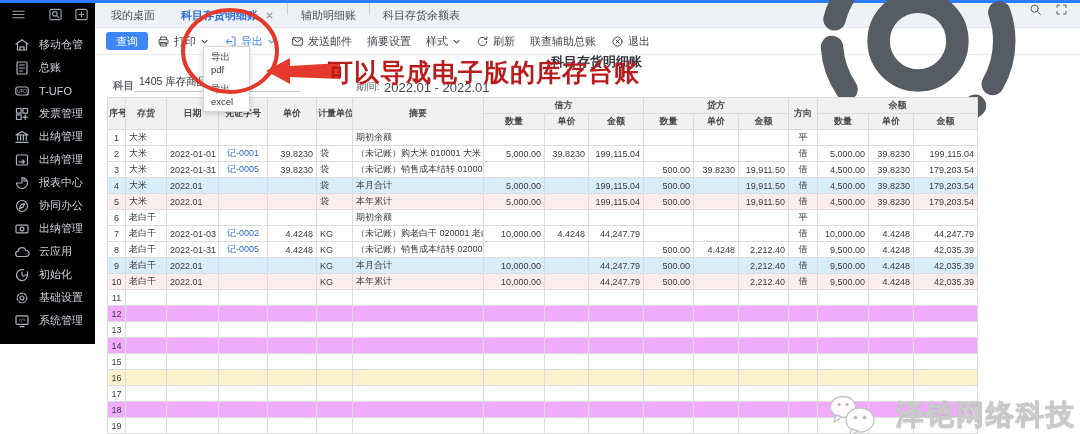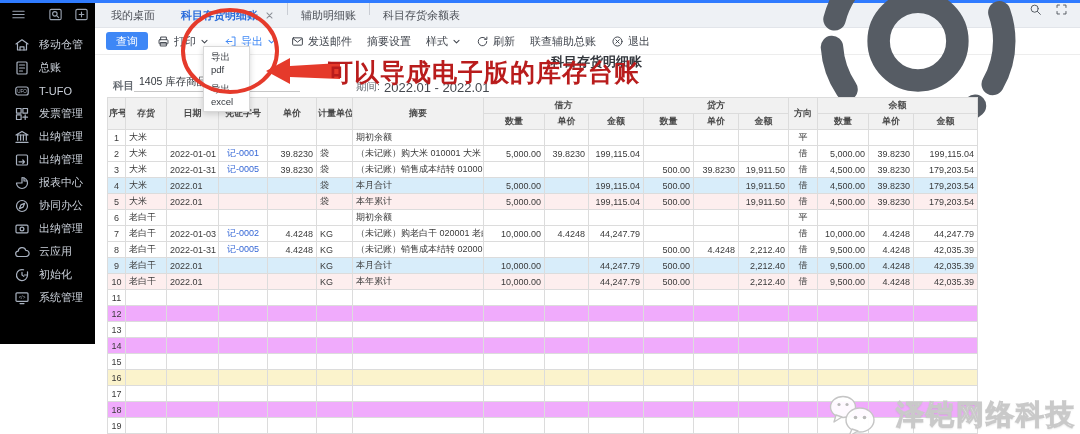--- a/index.html
+++ b/index.html
@@ -205,20 +205,29 @@
       </div>
       <div class="side-item">
         <span class="ico side-ico">
           <svg viewBox="0 0 16 16">
             <path d="M13.5 8A5.5 5.5 0 1 1 9.6 2.8"></path>
             <path d="M13.5 4.8V8h-3.2"></path>
             <path d="M8 5.4V8l1.8 1.4"></path>
           </svg>
         </span>
         <span class="side-label">初始化</span>
+      </div>
+      <div class="side-item">
+        <span class="ico side-ico">
+          <svg viewBox="0 0 16 16">
+            <circle cx="8" cy="8" r="2"></circle>
+            <circle cx="8" cy="8" r="4.8" stroke-dasharray="2.5 1.5"></circle>
+          </svg>
+        </span>
+        <span class="side-label">基础设置</span>
       </div>
       <div class="side-item">
         <span class="ico side-ico">
           <svg viewBox="0 0 16 16">
             <rect x="2" y="2.8" width="12" height="8.6" rx="1"></rect>
             <path d="M6 13.6h4"></path>
             <text x="8" y="9" text-anchor="middle" font-size="4.6" fill="currentColor" stroke="none">&lt;/&gt;</text>
           </svg>
         </span>
         <span class="side-label">系统管理</span>

